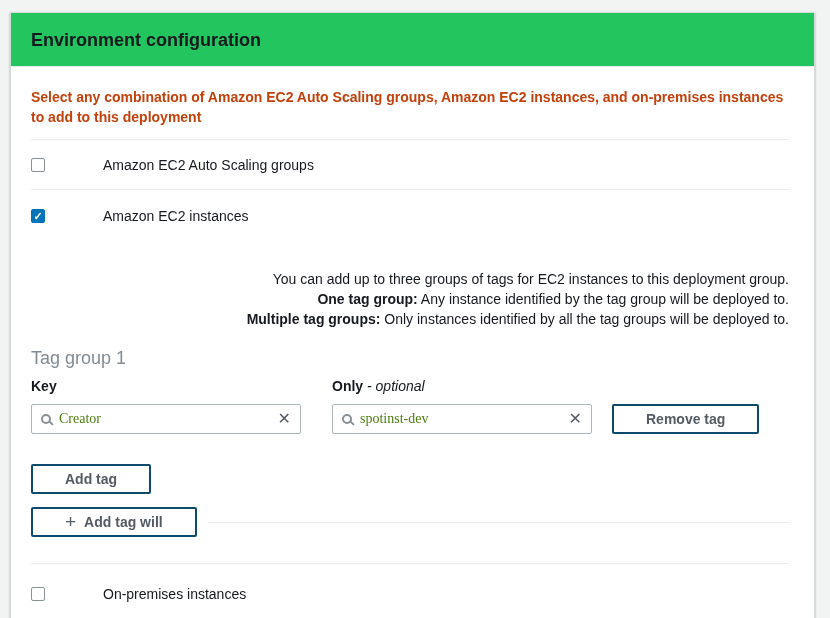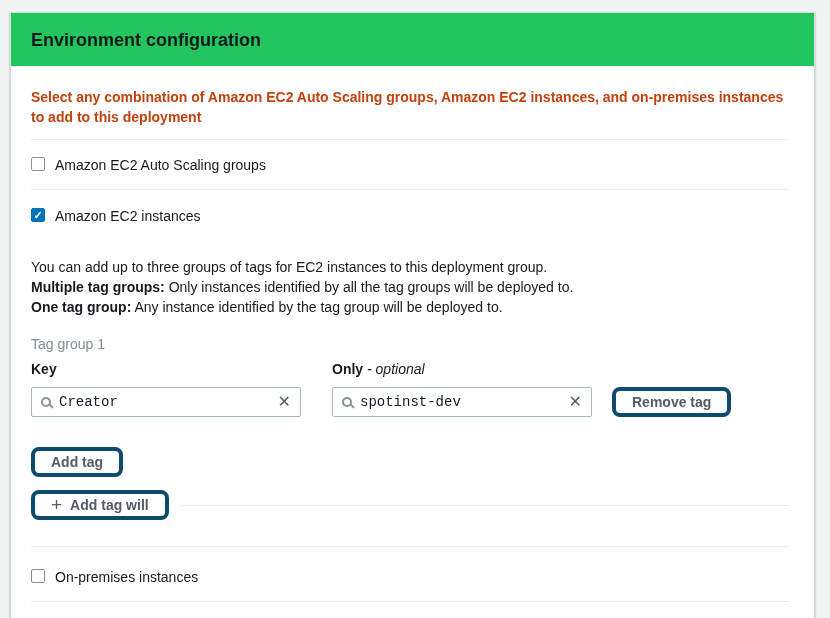--- a/index.html
+++ b/index.html
@@ -37,22 +37,24 @@
     border-top: 1px solid #eaeded;
     height: 0;
   }
   .div-1 { margin-top: 12px; }
   .div-2 { margin-top: 16px; }
   .div-3 { margin-top: 26px; }
   .div-4 { margin-top: 16px; }
 
   .checkbox-row {
     display: flex;
+    align-items: center;
     margin-top: 17px;
     cursor: pointer;
+    gap: 48px;
   }
   .checkbox-row.ec2 { margin-top: 18px; }
   .checkbox-row.onprem { margin-top: 22px; }
   .cb {
     width: 14px;
     height: 14px;
     border: 1px solid #879196;
     border-radius: 2px;
     background: #fff;
     flex: 0 0 14px;
@@ -66,27 +68,27 @@
   }
   .cb .tick {
     color: #ffffff;
     font-size: 11px;
     font-weight: bold;
     line-height: 1;
     transform: translateY(-0.5px);
   }
   .cb-label { margin-left: 10px; color: #16191f; }
 
-  .tag-help { margin-top: 33px; line-height: 20px; }
+  .tag-help { margin-top: 45px; line-height: 20px; text-align: right; }
   .tag-help b { font-weight: bold; }
 
   .tag-group-title {
     margin-top: 19px;
     color: #828c94;
-    font-size: 14px;
+    font-size: 18px;
   }
 
   .fields-row {
     display: flex;
     align-items: flex-end;
     margin-top: 9px;
   }
   .field { display: flex; flex-direction: column; }
   .field-key { width: 270px; margin-right: 31px; }
   .field-value { width: 260px; margin-right: 20px; }
@@ -120,44 +122,44 @@
     transform: rotate(45deg);
     right: -5px;
     bottom: -2px;
     border-radius: 1px;
   }
   .search-box input {
     border: none;
     outline: none;
     flex: 1;
     min-width: 0;
-    font-family: Liberation Mono, monospace;
+    font-family: Liberation Serif, serif;
     font-size: 14px;
-    color: #0f172a;
+    color: #4d7c0f;
     padding: 0 4px;
     background: transparent;
   }
   .clear-x {
     color: #545b64;
     font-size: 16px;
     line-height: 1;
     cursor: pointer;
     flex: 0 0 auto;
   }
 
   .btn {
     height: 30px;
     background: #ffffff;
-    border: 4px solid #0c4a6e;
-    border-radius: 8px;
+    border: 2px solid #0c4a6e;
+    border-radius: 2px;
     color: #545b64;
     font-family: inherit;
     font-size: 14px;
     font-weight: bold;
-    padding: 0 16px;
+    padding: 0 32px;
     cursor: pointer;
     display: inline-flex;
     align-items: center;
     justify-content: center;
   }
   .btn-remove { height: 30px; }
   .btn-addtag { margin-top: 30px; }
   .add-group-row {
     display: flex;
     align-items: center;
@@ -201,22 +203,22 @@
 
     <div class="checkbox-row ec2">
       <span class="cb checked">
         <span class="tick">✓</span>
       </span>
       <span class="cb-label">Amazon EC2 instances</span>
     </div>
 
     <div class="tag-help">
       <div>You can add up to three groups of tags for EC2 instances to this deployment group.</div>
+      <div><b>One tag group:</b><span> Any instance identified by the tag group will be deployed to.</span></div>
       <div><b>Multiple tag groups:</b><span> Only instances identified by all the tag groups will be deployed to.</span></div>
-      <div><b>One tag group:</b><span> Any instance identified by the tag group will be deployed to.</span></div>
     </div>
 
     <div class="tag-group-title">Tag group 1</div>
 
     <div class="fields-row">
       <div class="field field-key">
         <span class="field-label">Key</span>
         <div class="search-box">
           <span class="mag"></span>
           <input type="text" value="Creator" style="">

